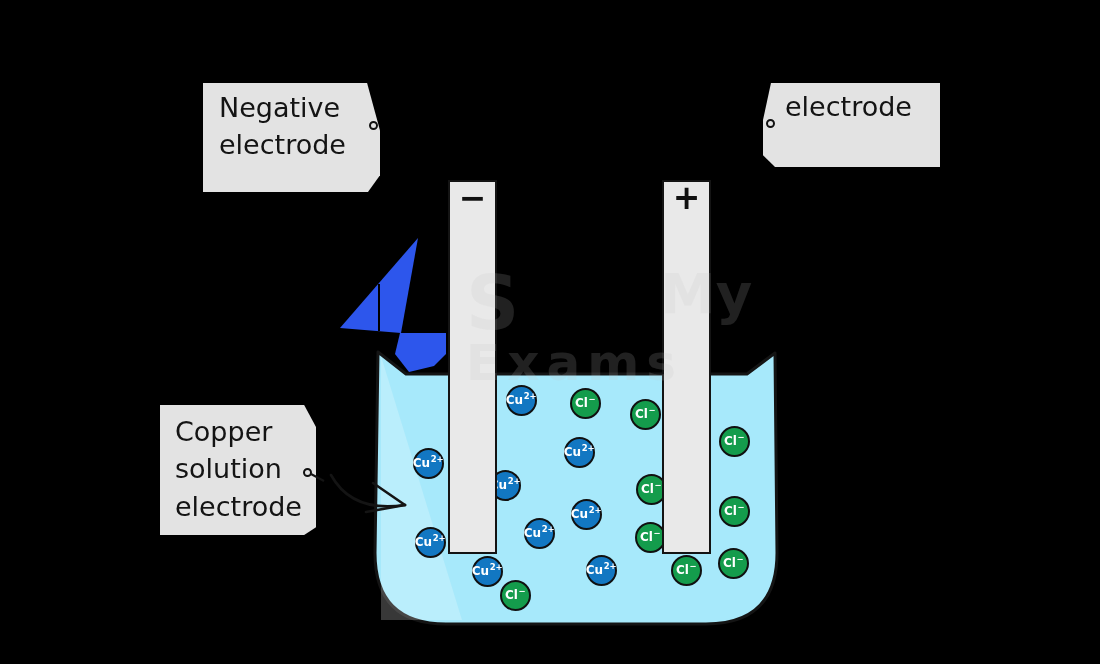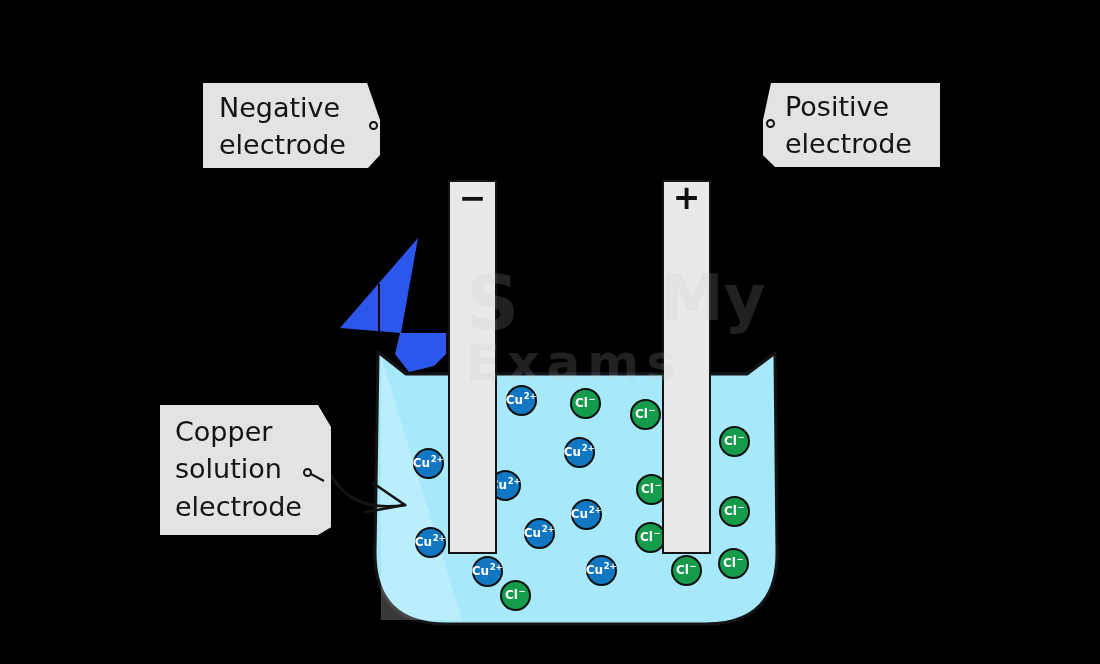--- a/index.html
+++ b/index.html
@@ -7,25 +7,25 @@
     position:relative;width:1100px;height:664px;background:#000;overflow:hidden;
     font-family:"DejaVu Sans","Liberation Sans",sans-serif;
   }
   #scene-svg{position:absolute;left:0;top:0;pointer-events:none;}
   
   .tag{
     position:absolute;background:#e3e3e3;color:#141414;
     font-size:27px;font-weight:500;line-height:1.38;
   }
   .tag .txt{display:block;}
-  #tag-negative{left:203px;top:83px;width:177px;height:85px;padding:6px 0 0 16px;box-sizing:border-box;
+  #tag-negative{left:203px;top:83px;width:177px;height:109px;padding:6px 0 0 16px;box-sizing:border-box;
     clip-path:polygon(0 0,92.7% 0,100% 43.5%,100% 84.7%,93.2% 100%,0 100%);}
   #tag-positive{left:763px;top:83px;width:177px;height:84px;padding:5px 0 0 22px;box-sizing:border-box;
     clip-path:polygon(4.5% 0,100% 0,100% 100%,6.8% 100%,0 86%,0 44%);}
-  #tag-solution{left:160px;top:405px;width:171px;height:130px;padding:8px 0 0 15px;box-sizing:border-box;
+  #tag-solution{left:160px;top:405px;width:156px;height:130px;padding:8px 0 0 15px;box-sizing:border-box;
     clip-path:polygon(0 0,92.4% 0,100% 17%,100% 94%,92.4% 100%,0 100%);}
   .tag-hole{
     position:absolute;width:9px;height:9px;border:2px solid #111;border-radius:50%;
     background:#e3e3e3;box-sizing:border-box;
   }
   
   .electrode{
     position:absolute;top:180px;width:49px;height:374px;background:#e9e9e9;
     border:2px solid #141414;box-sizing:border-box;
   }
@@ -45,21 +45,21 @@
   }
   .ion sup{font-size:8.5px;line-height:0;position:relative;top:-4px;left:0.5px;}
   .ion.cu{background:#1277c2;}
   .ion.cl{background:#149c4c;}
   
   .wm{
     position:absolute;color:rgba(195,195,195,0.17);font-weight:bold;pointer-events:none;
     line-height:1;
   }
   #wm-s{left:466px;top:266px;font-size:74px;}
-  #wm-my{left:660px;top:266px;font-size:64px;}
+  #wm-my{left:660px;top:266px;font-size:56px;}
   #wm-exams{left:466px;top:338px;font-size:50px;letter-spacing:7px;}
 </style>
 </head>
 <body>
 
 <div id="stage" style="background: rgb(0, 0, 0);">
 
   <svg id="scene-svg" width="1100" height="664" viewBox="0 0 1100 664">
 
     <path d="M 378 352 L 406 374 L 747 374 L 775 353 L 777 553
@@ -108,21 +108,20 @@
     <span class="sign">+</span>
   </div>
 
   <div class="tag" id="tag-negative">
     <span class="txt">Negative</span>
     <span class="txt">electrode</span>
   </div>
   <div class="tag-hole" style="left:369px;top:121px;"></div>
 
   <div class="tag" id="tag-positive">
-    <span class="txt">Positive</span>
     <span class="txt">electrode</span>
   </div>
   <div class="tag-hole" style="left:766px;top:119px;"></div>
 
   <div class="tag" id="tag-solution">
     <span class="txt">Copper</span>
     <span class="txt">solution</span>
     <span class="txt">electrode</span>
   </div>
   <div class="tag-hole" style="left:303px;top:468px;"></div>

